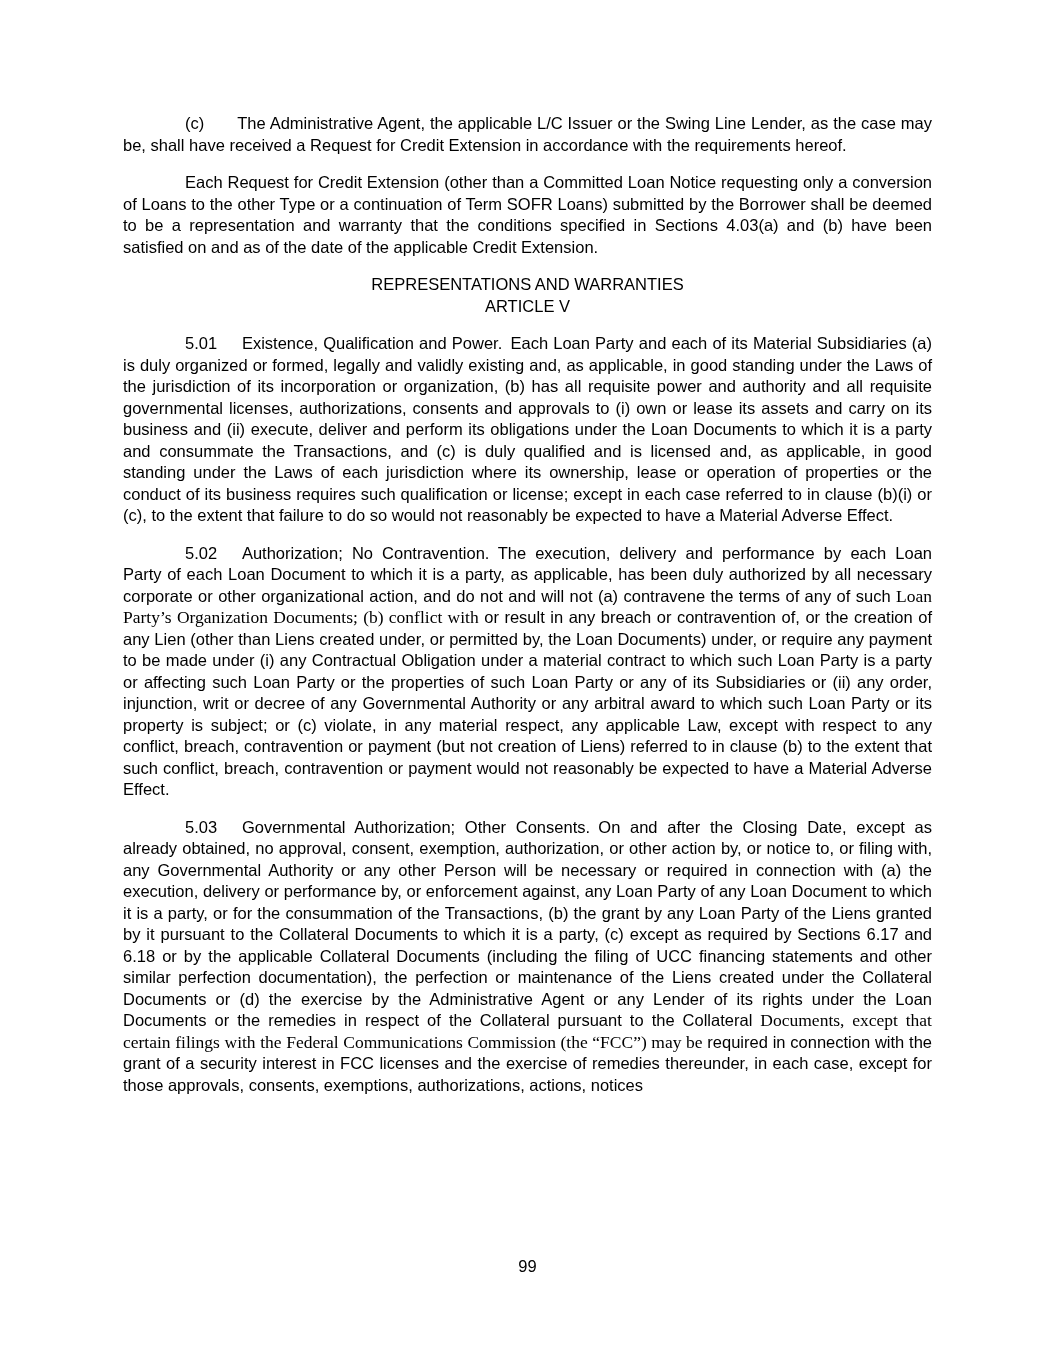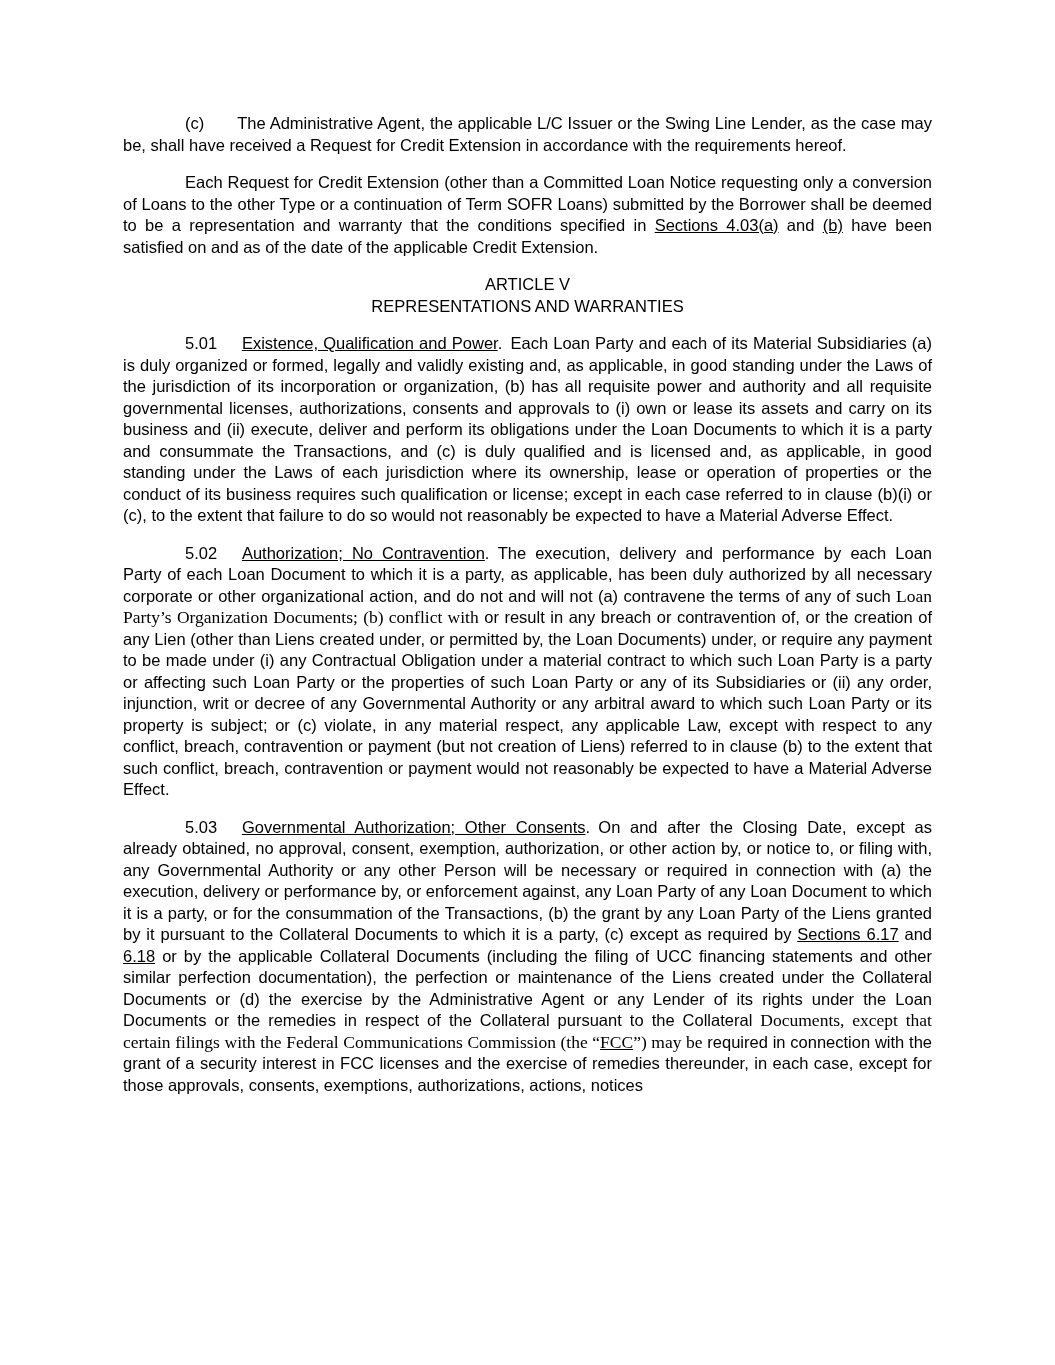--- a/index.html
+++ b/index.html
@@ -30,21 +30,20 @@
     margin-top: 0;
   }
   .doc-body .heading-block {
     margin: 16px 0 0 0;
   }
   .doc-body .heading-line {
     text-align: center;
     text-indent: 0;
   }
   .seg-u {
-    text-decoration: underline;
   }
   .seg-serif {
     font-family: "Liberation Serif", serif;
     font-size: 17.5px;
   }
   .footer-page-number {
     position: absolute;
     top: 1256px;
     left: 0;
     right: 0;
@@ -52,20 +51,21 @@
   }
 </style>
 </head>
 <body>
 
 <div class="page">
   <div class="doc-body">
       <p class="para"><span>(c)  The Administrative Agent, the applicable L/C Issuer or the Swing Line Lender, as the case may be, shall have received a Request for Credit Extension in accordance with the requirements hereof.</span></p>
       <p class="para"><span>Each Request for Credit Extension (other than a Committed Loan Notice requesting only a conversion of Loans to the other Type or a continuation of Term SOFR Loans) submitted by the Borrower shall be deemed to be a representation and warranty that the conditions specified in </span><span class="seg-u">Sections 4.03(a)</span><span> and </span><span class="seg-u">(b)</span><span> have been satisfied on and as of the date of the applicable Credit Extension.</span></p>
       <div class="heading-block">
+        <div class="heading-line">REPRESENTATIONS AND WARRANTIES</div>
         <div class="heading-line">ARTICLE V</div>
-        <div class="heading-line">REPRESENTATIONS AND WARRANTIES</div>
       </div>
       <p class="para"><span>5.01  </span><span class="seg-u">Existence, Qualification and Power</span><span>. Each Loan Party and each of its Material Subsidiaries (a) is duly organized or formed, legally and validly existing and, as applicable, in good standing under the Laws of the jurisdiction of its incorporation or organization, (b) has all requisite power and authority and all requisite governmental licenses, authorizations, consents and approvals to (i) own or lease its assets and carry on its business and (ii) execute, deliver and perform its obligations under the Loan Documents to which it is a party and consummate the Transactions, and (c) is duly qualified and is licensed and, as applicable, in good standing under the Laws of each jurisdiction where its ownership, lease or operation of properties or the conduct of its business requires such qualification or license; except in each case referred to in clause (b)(i) or (c), to the extent that failure to do so would not reasonably be expected to have a Material Adverse Effect.</span></p>
       <p class="para"><span>5.02  </span><span class="seg-u">Authorization; No Contravention</span><span>. The execution, delivery and performance by each Loan Party of each Loan Document to which it is a party, as applicable, has been duly authorized by all necessary corporate or other organizational action, and do not and will not (a) contravene the terms of any of such </span><span class="seg-serif">Loan Party’s Organization Documents; (b) conflict with</span><span> or result in any breach or contravention of, or the creation of any Lien (other than Liens created under, or permitted by, the Loan Documents) under, or require any payment to be made under (i) any Contractual Obligation under a material contract to which such Loan Party is a party or affecting such Loan Party or the properties of such Loan Party or any of its Subsidiaries or (ii) any order, injunction, writ or decree of any Governmental Authority or any arbitral award to which such Loan Party or its property is subject; or (c) violate, in any material respect, any applicable Law, except with respect to any conflict, breach, contravention or payment (but not creation of Liens) referred to in clause (b) to the extent that such conflict, breach, contravention or payment would not reasonably be expected to have a Material Adverse Effect.</span></p>
       <p class="para"><span>5.03  </span><span class="seg-u">Governmental Authorization; Other Consents</span><span>. On and after the Closing Date, except as already obtained, no approval, consent, exemption, authorization, or other action by, or notice to, or filing with, any Governmental Authority or any other Person will be necessary or required in connection with (a) the execution, delivery or performance by, or enforcement against, any Loan Party of any Loan Document to which it is a party, or for the consummation of the Transactions, (b) the grant by any Loan Party of the Liens granted by it pursuant to the Collateral Documents to which it is a party, (c) except as required by </span><span class="seg-u">Sections 6.17</span><span> and </span><span class="seg-u">6.18</span><span> or by the applicable Collateral Documents (including the filing of UCC financing statements and other similar perfection documentation), the perfection or maintenance of the Liens created under the Collateral Documents or (d) the exercise by the Administrative Agent or any Lender of its rights under the Loan Documents or the remedies in respect of the Collateral pursuant to the Collateral </span><span class="seg-serif">Documents, except that certain filings with the Federal Communications Commission (the “</span><span class="seg-u seg-serif">FCC</span><span class="seg-serif">”) may be</span><span> required in connection with the grant of a security interest in FCC licenses and the exercise of remedies thereunder, in each case, except for those approvals, consents, exemptions, authorizations, actions, notices</span></p>
     </div>
+  <div class="footer-page-number">99</div>
 </div>
 
 </body></html>

